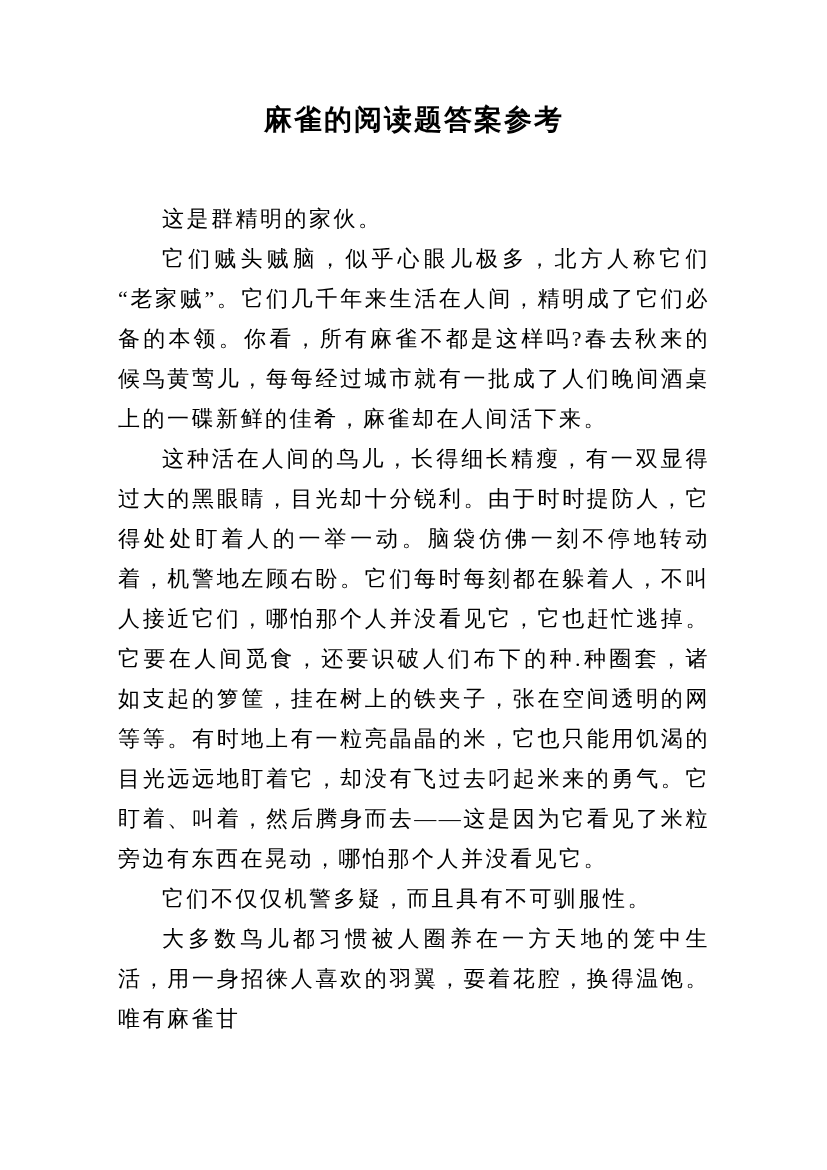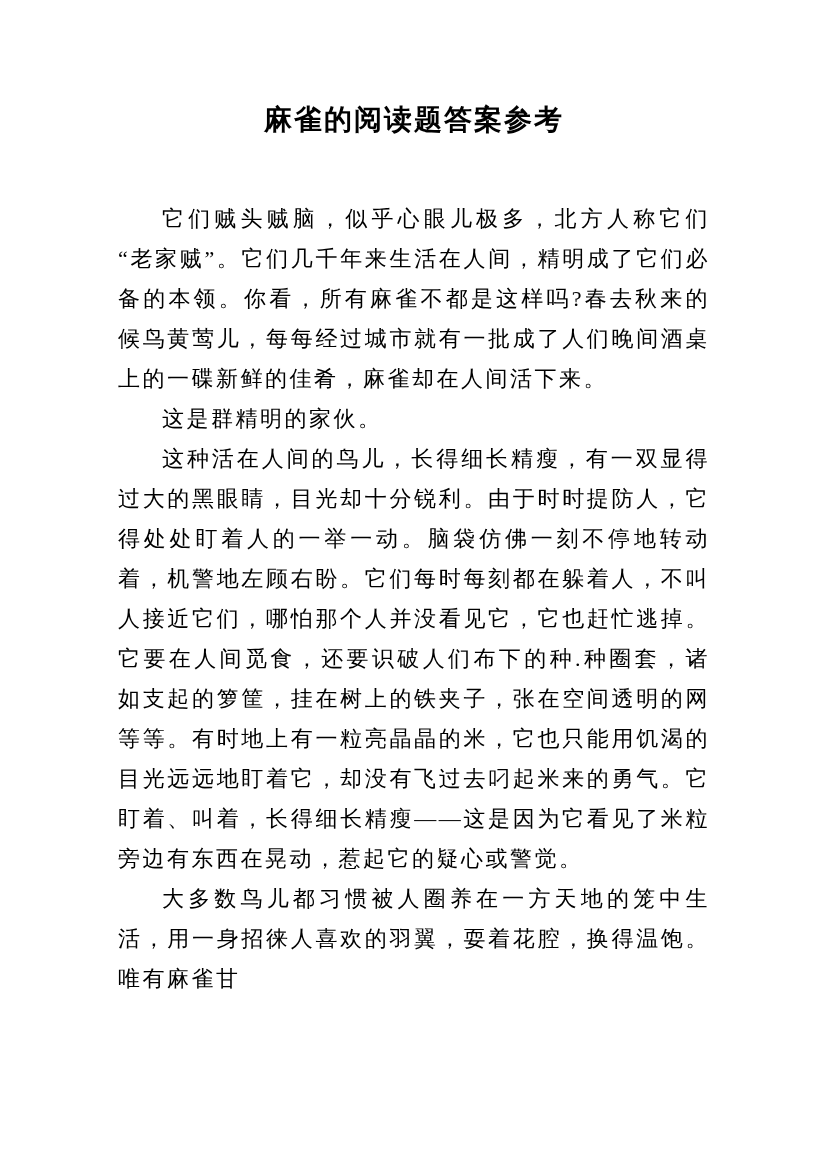--- a/index.html
+++ b/index.html
@@ -43,18 +43,19 @@
     text-indent: 2em;
   }
 </style>
 </head>
 <body>
 
 <div class="page">
   <h1 class="doc-title">麻雀的阅读题答案参考</h1>
 
   <div class="doc-body">
+    <p>这是群精明的家伙。</p>
     <p>它们贼头贼脑，似乎心眼儿极多，北方人称它们“老家贼”。它们几千年来生活在人间，精明成了它们必备的本领。你看，所有麻雀不都是这样吗?春去秋来的候鸟黄莺儿，每每经过城市就有一批成了人们晚间酒桌上的一碟新鲜的佳肴，麻雀却在人间活下来。</p>
-    <p>这是群精明的家伙。</p>
-    <p>这种活在人间的鸟儿，长得细长精瘦，有一双显得过大的黑眼睛，目光却十分锐利。由于时时提防人，它得处处盯着人的一举一动。脑袋仿佛一刻不停地转动着，机警地左顾右盼。它们每时每刻都在躲着人，不叫人接近它们，哪怕那个人并没看见它，它也赶忙逃掉。它要在人间觅食，还要识破人们布下的种.种圈套，诸如支起的箩筐，挂在树上的铁夹子，张在空间透明的网等等。有时地上有一粒亮晶晶的米，它也只能用饥渴的目光远远地盯着它，却没有飞过去叼起米来的勇气。它盯着、叫着，长得细长精瘦——这是因为它看见了米粒旁边有东西在晃动，惹起它的疑心或警觉。</p>
+    <p>这种活在人间的鸟儿，长得细长精瘦，有一双显得过大的黑眼睛，目光却十分锐利。由于时时提防人，它得处处盯着人的一举一动。脑袋仿佛一刻不停地转动着，机警地左顾右盼。它们每时每刻都在躲着人，不叫人接近它们，哪怕那个人并没看见它，它也赶忙逃掉。它要在人间觅食，还要识破人们布下的种.种圈套，诸如支起的箩筐，挂在树上的铁夹子，张在空间透明的网等等。有时地上有一粒亮晶晶的米，它也只能用饥渴的目光远远地盯着它，却没有飞过去叼起米来的勇气。它盯着、叫着，然后腾身而去——这是因为它看见了米粒旁边有东西在晃动，哪怕那个人并没看见它。</p>
+    <p>它们不仅仅机警多疑，而且具有不可驯服性。</p>
     <p>大多数鸟儿都习惯被人圈养在一方天地的笼中生活，用一身招徕人喜欢的羽翼，耍着花腔，换得温饱。唯有麻雀甘</p>
   </div>
 </div>
 
 </body></html>

